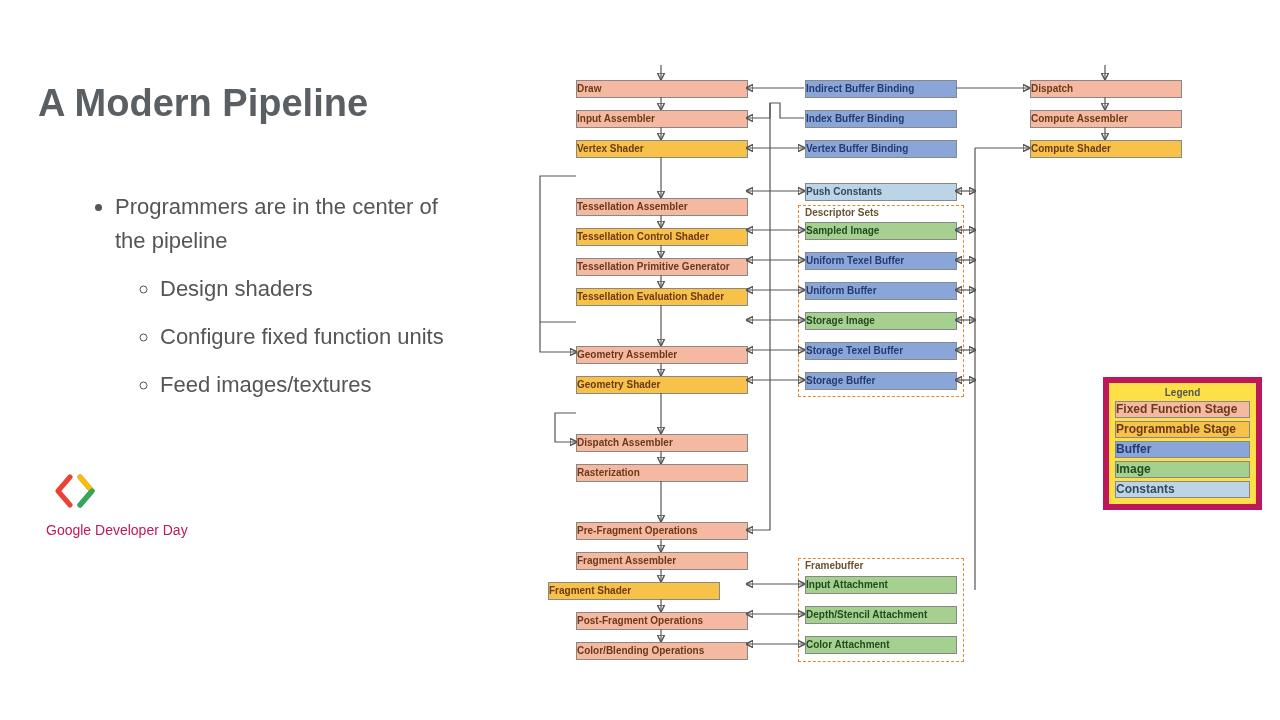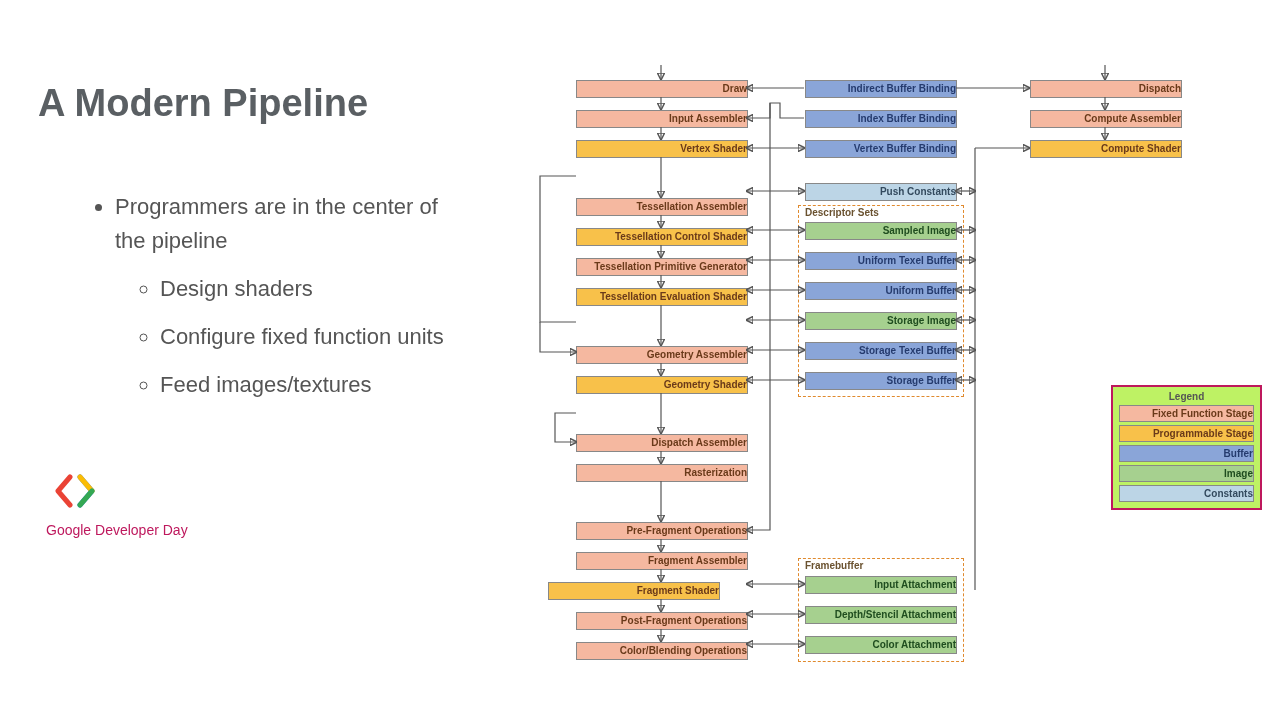--- a/index.html
+++ b/index.html
@@ -4,33 +4,33 @@
 <style>
   html,body{margin:0;padding:0;width:1280px;height:720px;background:#fff;font-family:Arial,Helvetica,sans-serif;color:#444;overflow:hidden}
   .slide{position:relative;width:1280px;height:560px}
   .title{position:absolute;left:38px;top:82px;font-size:38px;font-weight:700;color:#5a5f63}
   .bullets{position:absolute;left:80px;top:180px;width:400px;font-size:22px;color:#555;line-height:1.55}
   .bullets ul{list-style:disc;padding-left:25px;margin:10px}
   .bullets ul ul{list-style:circle;margin-top:14px;padding-left:35px}
   .bullets li{margin-bottom:14px}
   .caption{position:absolute;left:46px;bottom:22px;font-size:14px;color:#be185d}
   .logo{position:absolute;left:54px;bottom:48px}
-  .box{position:absolute;border:1px solid #888;font-size:10px;font-weight:700;text-align:right;line-height:16px;height:16px;color:#6a3a1a}
+  .box{position:absolute;border:1px solid #888;font-size:10px;font-weight:700;text-align:left;line-height:16px;height:16px;color:#6a3a1a}
   .ff{background:#f5b8a0}
   .ps{background:#f8c14a}
   .bf{background:#8aa5d8;color:#253b6e}
   .im{background:#a6d08f;color:#1f4d1f}
   .cn{background:#bcd5e6;color:#334a5e}
   .dset{position:absolute;border:1px dashed #e08a2e}
   .dlabel{position:absolute;font-size:10px;color:#6a5230;font-weight:700}
   svg.diag{position:absolute;left:0;top:0;width:1280px;height:720px;pointer-events:none}
   svg.diag line,svg.diag path{stroke:#555;stroke-width:1.2;fill:none}
-  .legend{position:absolute;right:18px;bottom:50px;width:135px;border:2px solid #be185d;background:#bef264;padding:4px 6px 6px}
+  .legend{position:absolute;right:18px;bottom:50px;width:135px;border:6px solid #be185d;background:#fde047;padding:4px 6px 6px}
   .legend .lt{font-size:10px;font-weight:700;text-align:center;margin-bottom:3px;color:#555}
-  .legend .lb{border:1px solid #888;font-size:10px;font-weight:700;text-align:right;height:15px;line-height:15px;margin-top:3px}
+  .legend .lb{border:1px solid #888;font-size:12px;font-weight:700;text-align:left;height:15px;line-height:15px;margin-top:3px}
 </style>
 </head>
 <body>
 
 <div class="slide">
 
   <div class="title">A Modern Pipeline</div>
 
   <div class="bullets">
     <ul>

